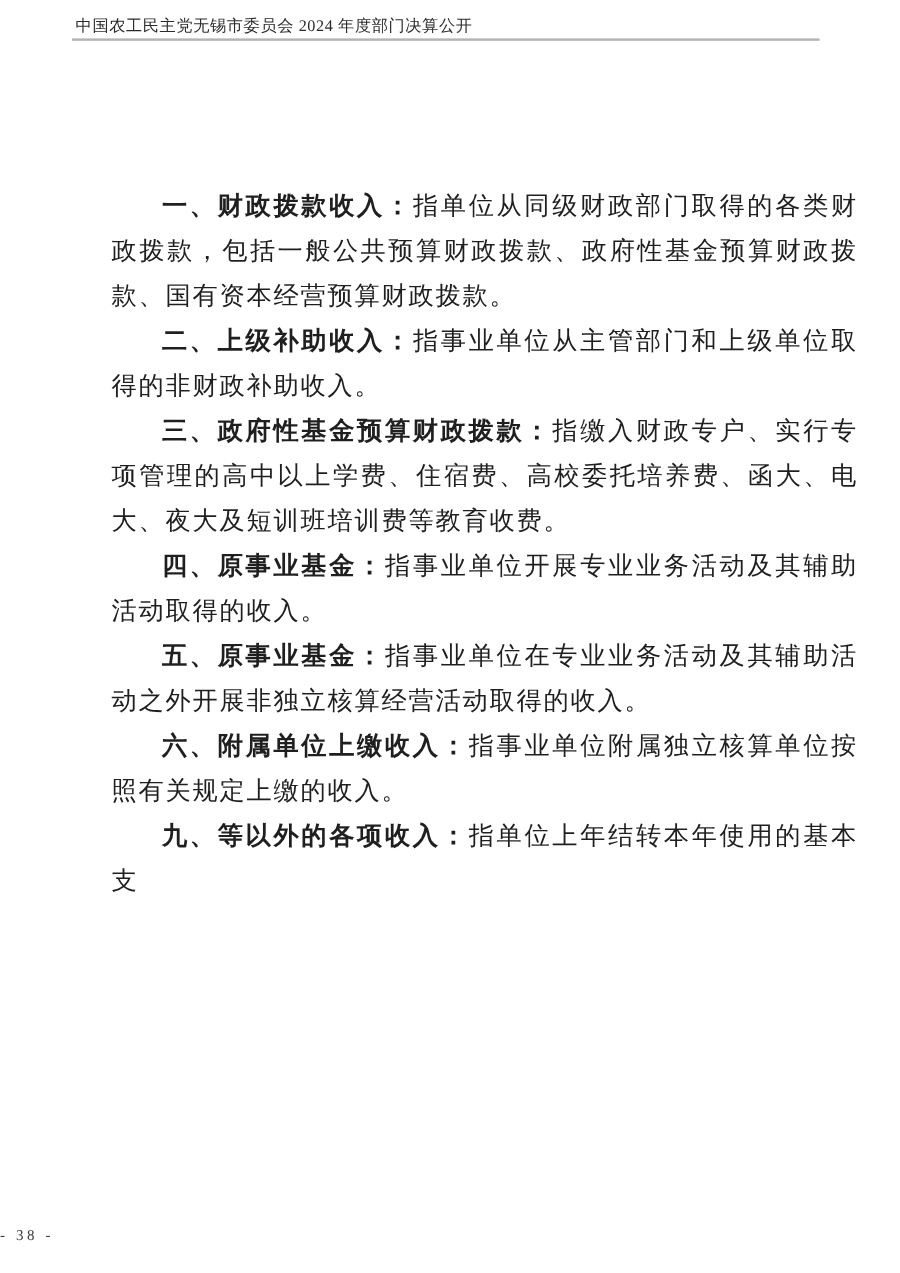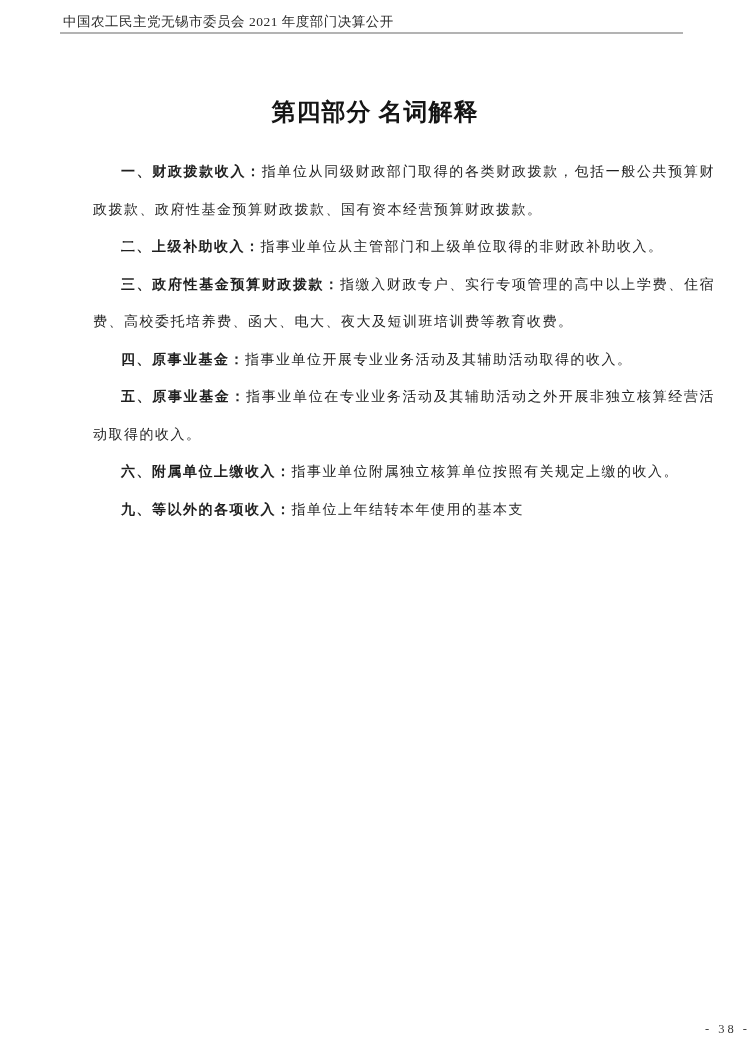--- a/index.html
+++ b/index.html
@@ -26,47 +26,46 @@
   }
   .title {
     position: absolute; left: 0; top: 96px;
     width: 750px; text-align: center;
     font-size: 24px; font-weight: bold;
     letter-spacing: 1px; color: #151515;
   }
   .body-text {
     position: absolute; left: 93px; top: 153px;
     width: 622px;
-    font-size: 14px; line-height: 37.5px;
+    font-size: 21px; line-height: 37.5px;
     letter-spacing: 1.5px;
     text-align: justify;
     text-justify: inter-character;
     color: #1f1f1f;
   }
   .entry { text-indent: 2em; }
   .term { font-weight: bold; }
   .page-number {
     position: absolute; left: 0; top: 1022px;
-    width: 750px; text-align: right;
+    width: 750px; text-align: left;
     font-size: 12.5px; letter-spacing: 3px;
     color: #3a3a3a;
   }
 </style>
 </head>
 <body>
 
 <div class="doc-page">
 
   <div class="header">
-    <span>中国农工民主党无锡市委员会 2021 年度部门决算公开</span>
+    <span>中国农工民主党无锡市委员会 2024 年度部门决算公开</span>
   </div>
 
   <div class="header-rule"></div>
 
-  <div class="title">第四部分 名词解释</div>
 
   <div class="body-text">
     <p class="entry"><span class="term">一、财政拨款收入：</span><span class="def">指单位从同级财政部门取得的各类财政拨款，包括一般公共预算财政拨款、政府性基金预算财政拨款、国有资本经营预算财政拨款。</span></p>
     <p class="entry"><span class="term">二、上级补助收入：</span><span class="def">指事业单位从主管部门和上级单位取得的非财政补助收入。</span></p>
     <p class="entry"><span class="term">三、政府性基金预算财政拨款：</span><span class="def">指缴入财政专户、实行专项管理的高中以上学费、住宿费、高校委托培养费、函大、电大、夜大及短训班培训费等教育收费。</span></p>
     <p class="entry"><span class="term">四、原事业基金：</span><span class="def">指事业单位开展专业业务活动及其辅助活动取得的收入。</span></p>
     <p class="entry"><span class="term">五、原事业基金：</span><span class="def">指事业单位在专业业务活动及其辅助活动之外开展非独立核算经营活动取得的收入。</span></p>
     <p class="entry"><span class="term">六、附属单位上缴收入：</span><span class="def">指事业单位附属独立核算单位按照有关规定上缴的收入。</span></p>
     <p class="entry"><span class="term">九、等以外的各项收入：</span><span class="def">指单位上年结转本年使用的基本支</span></p>
   </div>

